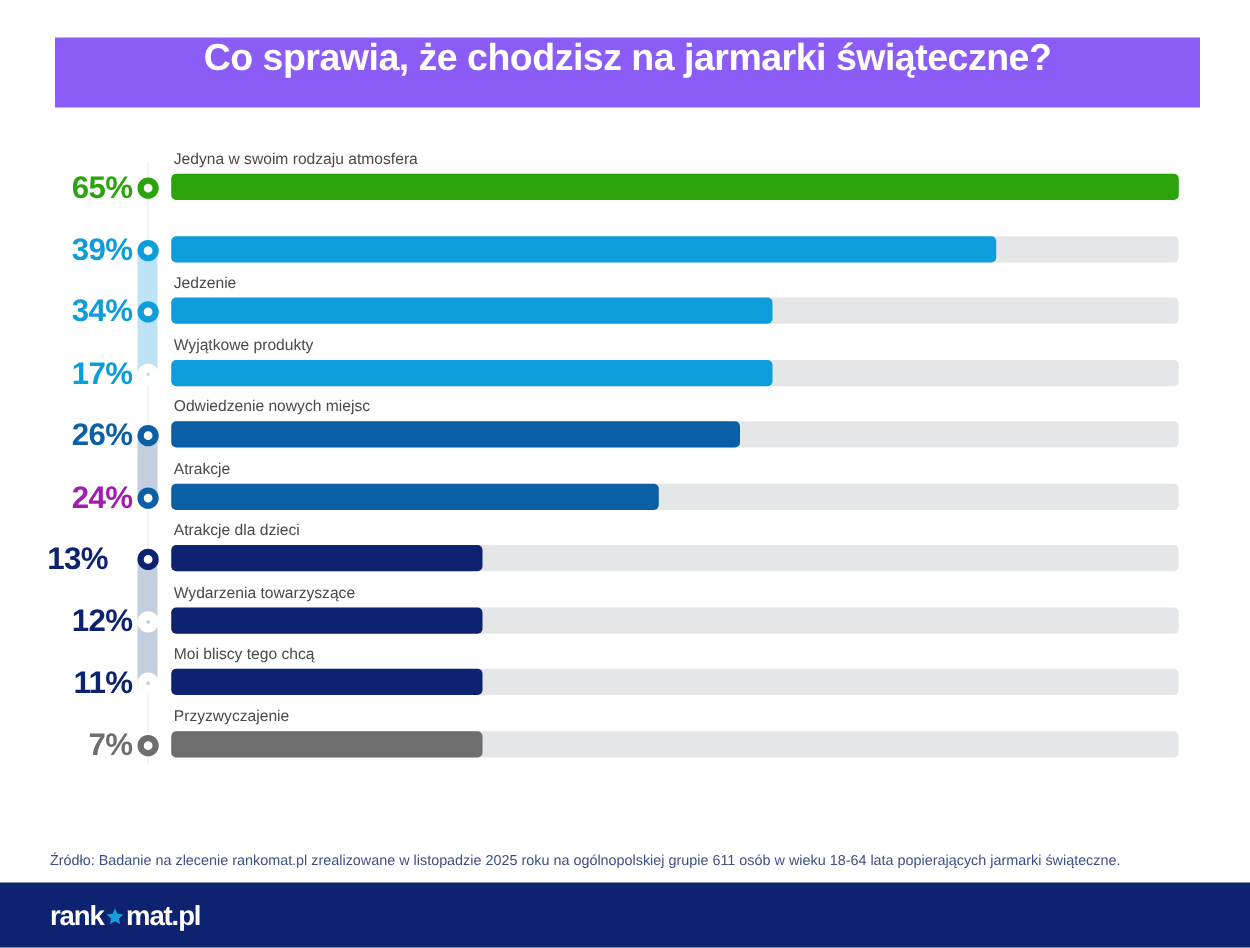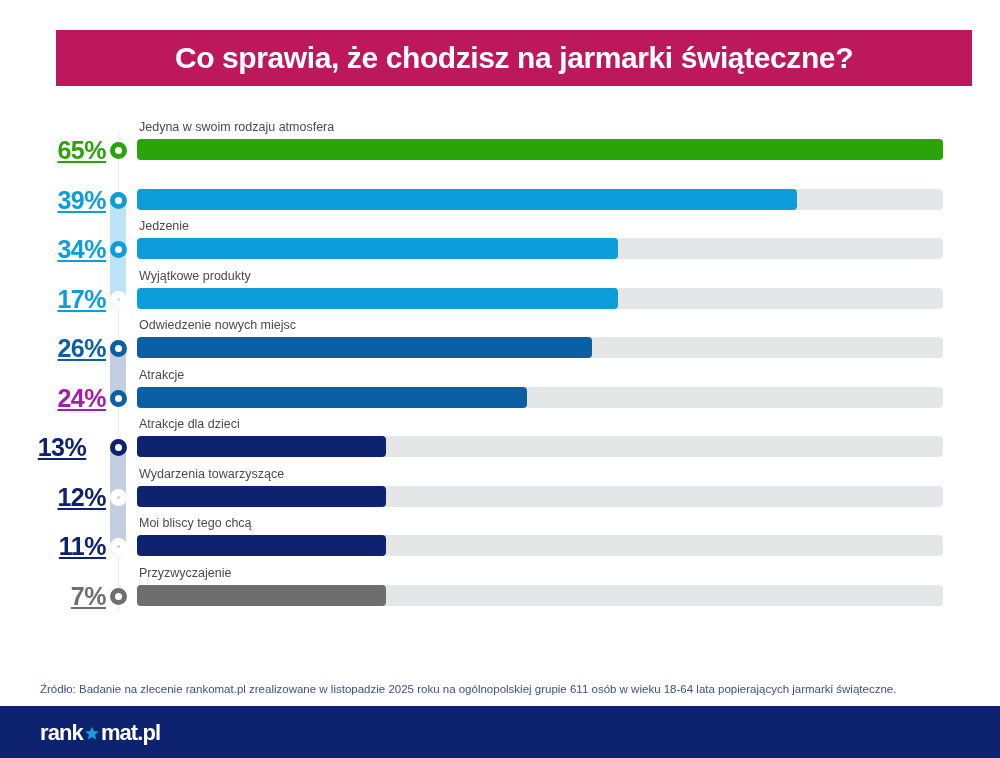--- a/index.html
+++ b/index.html
@@ -15,25 +15,24 @@
     overflow: hidden;
   }
 
   
   .title-band {
     position: absolute;
     left: 44px;
     top: 30px;
     width: 916px;
     height: 56px;
-    background: #be185d;
+    background: #8b5cf6;
     display: flex;
-    align-items: center;
+    align-items: flex-start;
     justify-content: center;
-    margin-left: 12px;
   }
   .title-band .title-text {
     color: #ffffff;
     font-size: 30px;
     font-weight: bold;
     letter-spacing: -0.4px;
     white-space: nowrap;
   }
 
   
@@ -55,21 +54,20 @@
   .pct {
     position: absolute;
     right: 0;
     top: 0;
     width: 88px;
     text-align: right;
     font-size: 25px;
     font-weight: bold;
     letter-spacing: -0.5px;
     line-height: 1;
-    text-decoration: underline;
   }
   .pct-wrap {
     position: absolute;
     left: 18px;
     top: 18px;
     width: 88px;
     height: 30px;
   }
 
   

